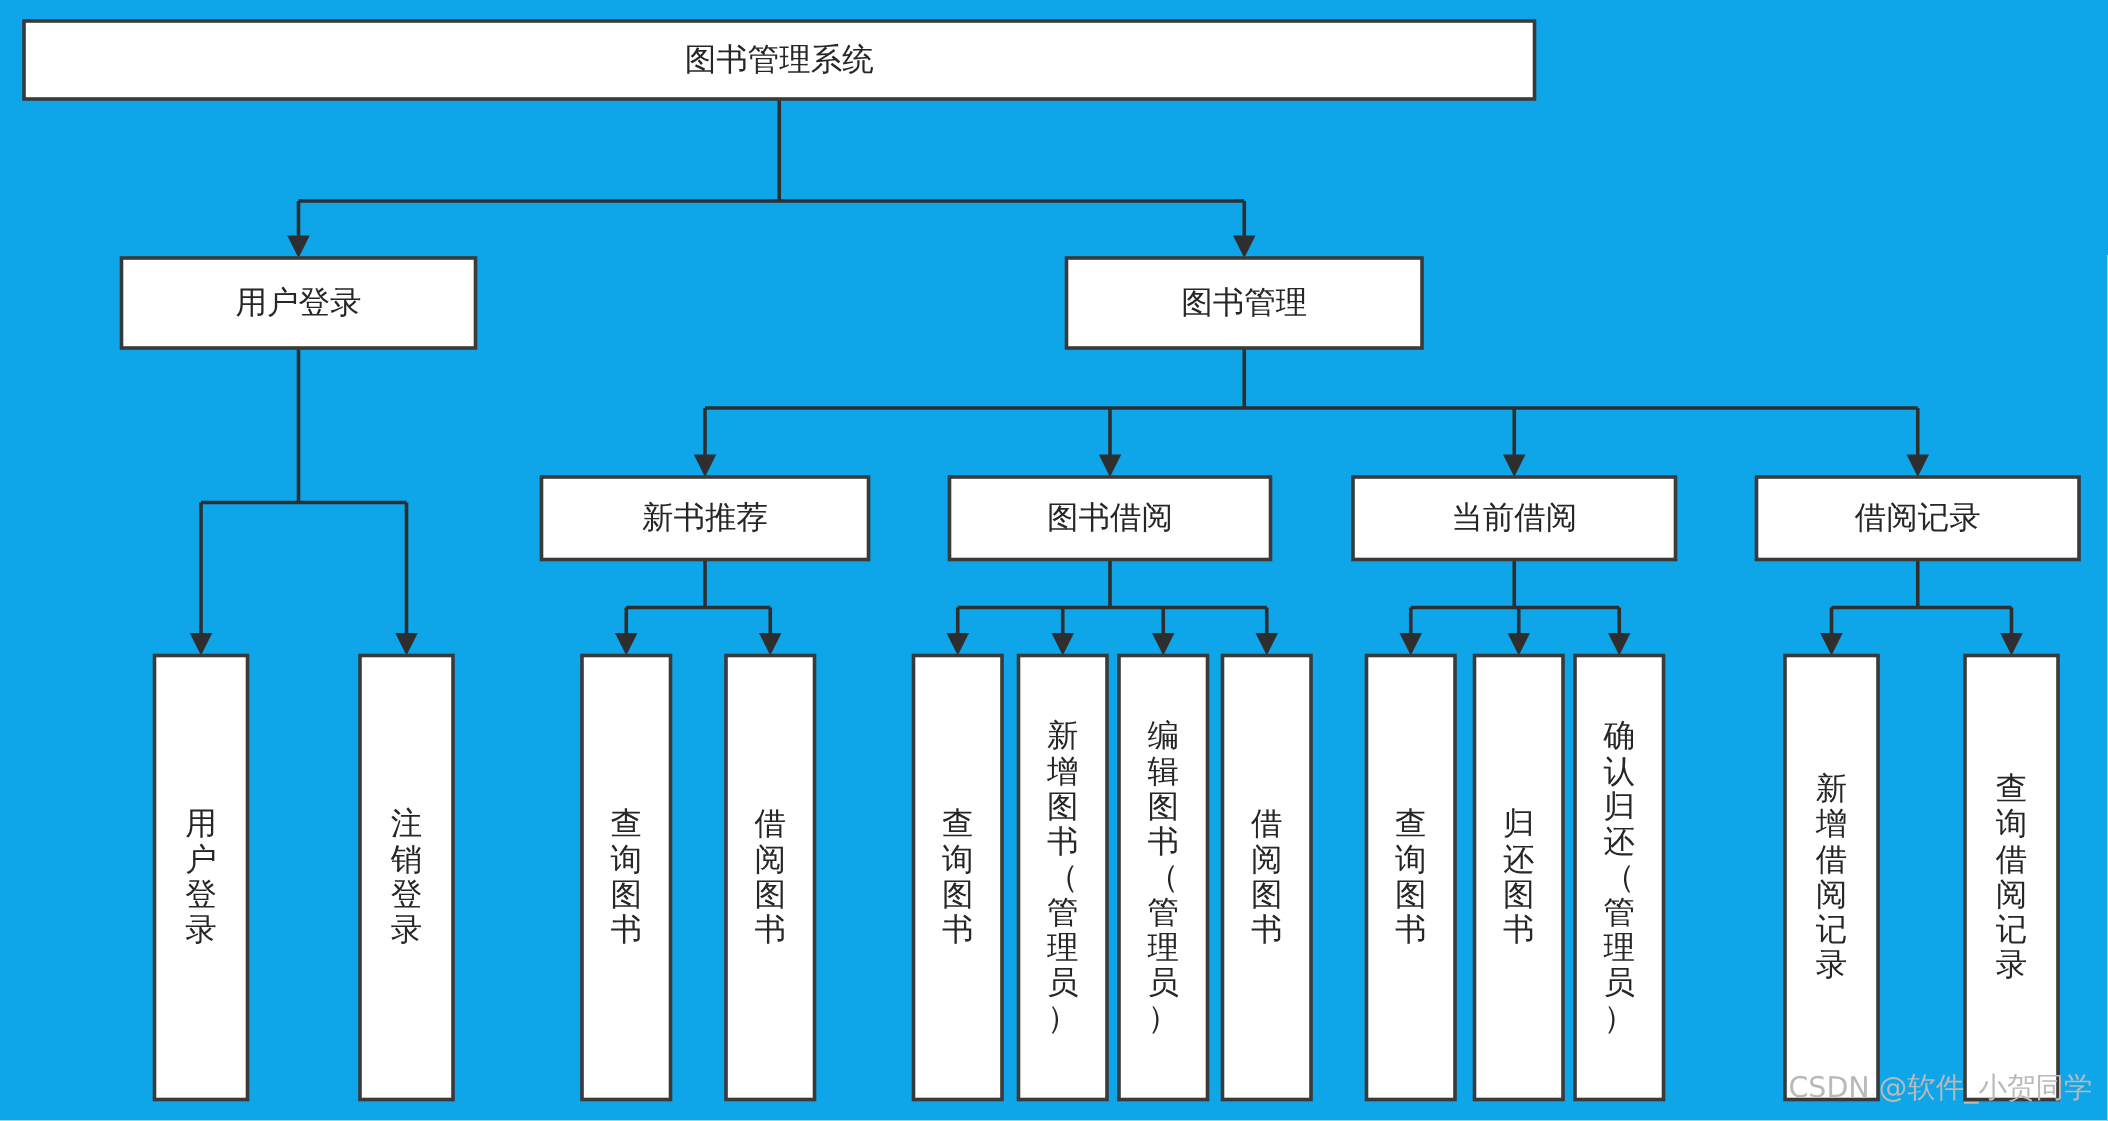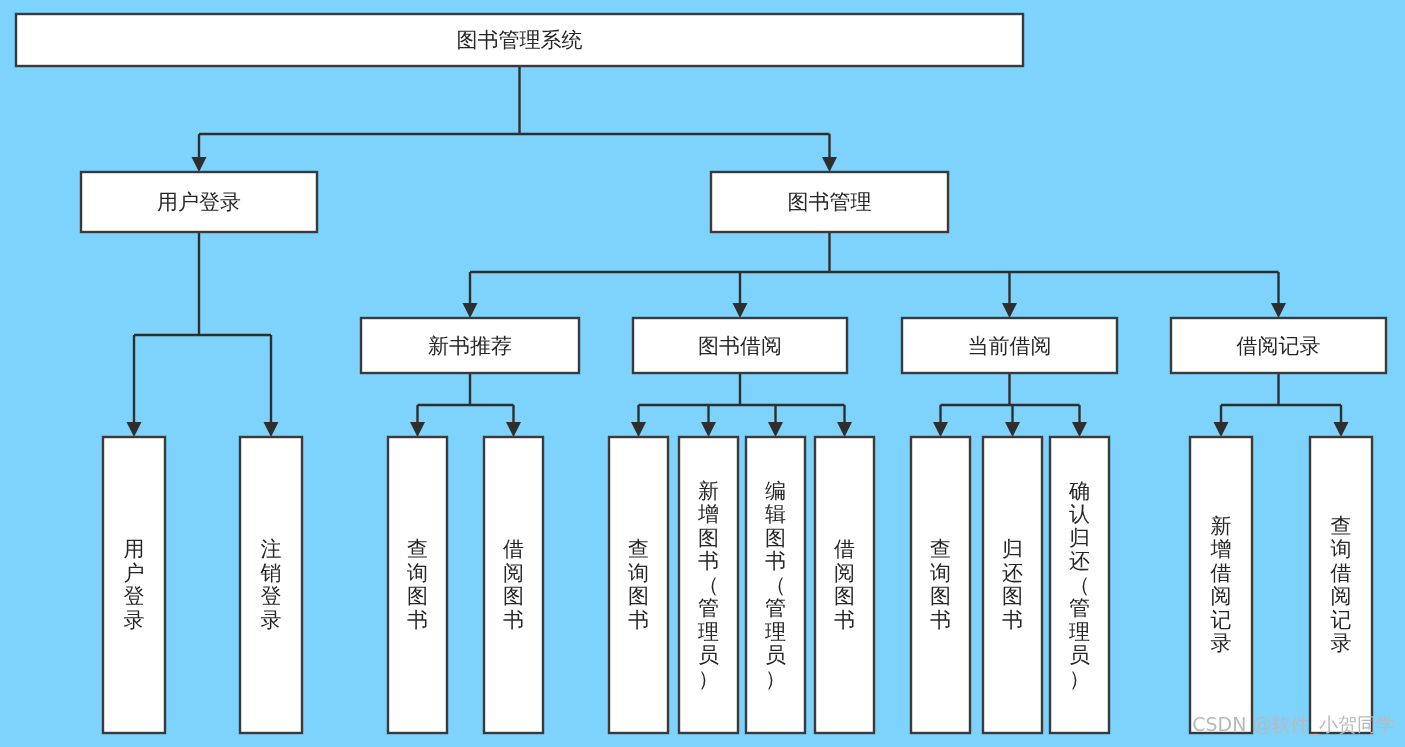--- a/index.html
+++ b/index.html
@@ -11,21 +11,21 @@
   body {
     width: 1405px;
     height: 747px;
     overflow: hidden;
     font-family: "DejaVu Sans", "Liberation Sans", sans-serif;
   }
   #diagram-root {
     position: relative;
     width: 1405px;
     height: 747px;
-    background: #7dd3fc;
+    background: #0ea5e9;
   }
   svg#tree-svg {
     display: block;
     width: 1405px;
     height: 747px;
   }
   .node-rect {
     fill: #ffffff;
     stroke: #3a3a3a;
     stroke-width: 2.4;

